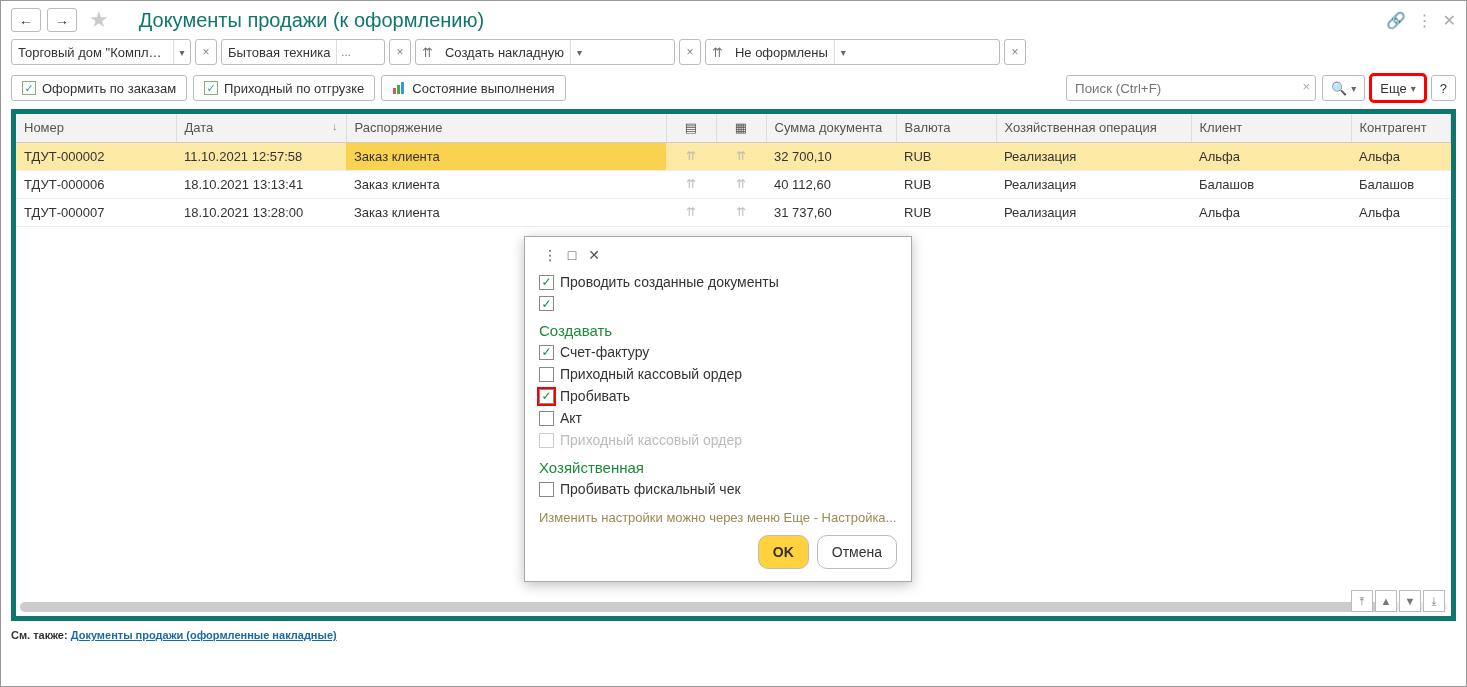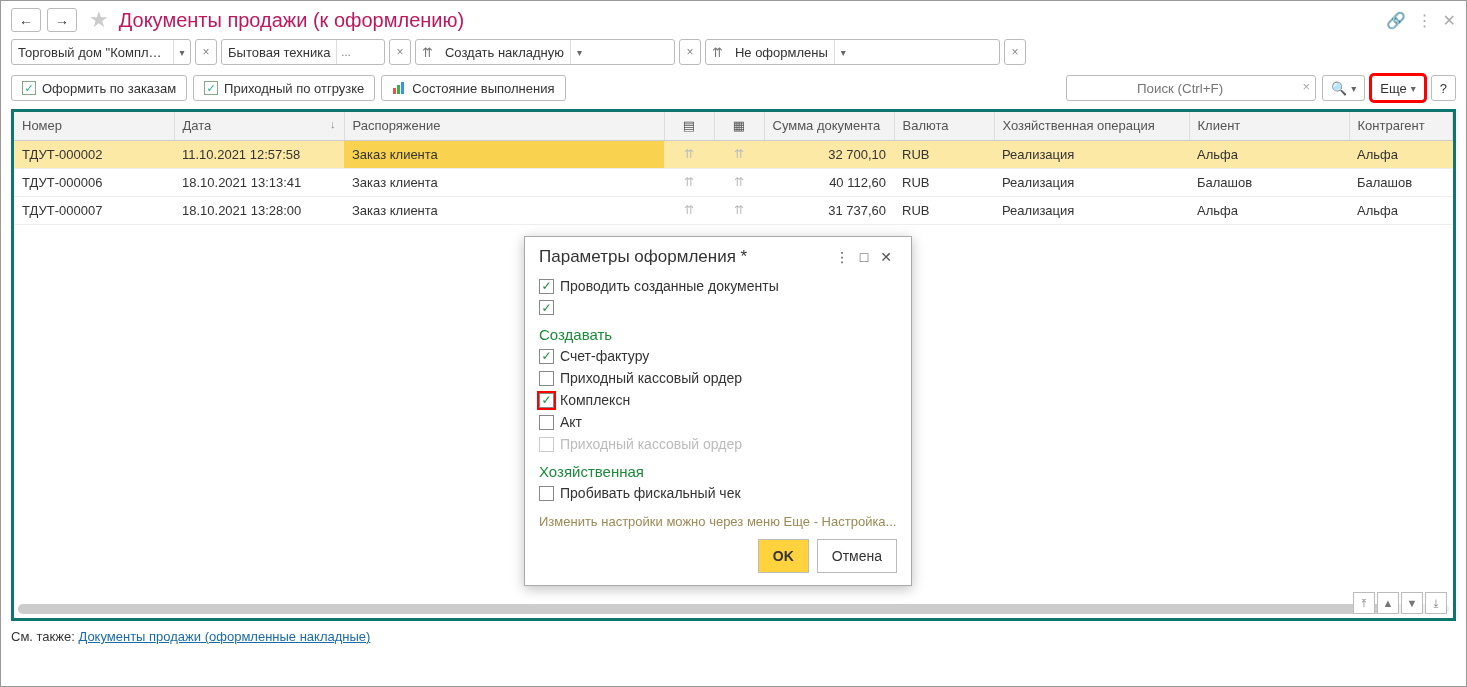--- a/index.html
+++ b/index.html
@@ -26,21 +26,21 @@
     border: 1px solid #bbb;
     border-radius: 3px;
     background: #fff;
     display: inline-flex;
     align-items: center;
     justify-content: center;
     font-size: 14px;
     cursor: pointer;
   }
   .star-icon { color: #ccc; font-size: 22px; margin: 0 4px 0 6px; }
-  .page-title { font-size: 20px; color: #be185d; font-weight: 400; flex: 1; }
+  .page-title { font-size: 20px; color: #0f766e; font-weight: 400; flex: 1; margin-left: 20px; }
   .hdr-right-icons { display: flex; gap: 10px; color: #aaa; font-size: 16px; align-items: center; cursor: pointer; }
   .hdr-right-icons span { cursor: pointer; }
   .filter-row {
     display: flex;
     gap: 4px;
     padding: 2px 10px 6px 10px;
     align-items: center;
   }
   .combo {
     display: inline-flex;
@@ -104,25 +104,24 @@
     display: inline-flex; align-items: center; justify-content: center;
     font-size: 11px;
     color: #2a8;
   }
   .ico-bar { width:14px;height:14px; }
   .spacer { flex: 1; }
   .search-box {
     width: 250px; height: 26px;
     border: 1px solid #bbb;
     border-radius: 3px;
-    padding: 0 22px 0 0;
+    padding: 0 22px 0 8px;
     color: #333;
     background: #fff;
     position: relative;
-    text-align: center;
   }
   .search-wrap { position: relative; }
   .search-clear {
     position: absolute; right: 6px; top: 4px;
     color: #aaa; font-size: 13px; cursor: pointer;
   }
   .sq-btn {
     height: 26px;
     border: 1px solid #bbb;
     border-radius: 3px;
@@ -132,21 +131,21 @@
     align-items: center;
     gap: 4px;
     cursor: pointer;
   }
   .more-btn {
     outline: 3px solid red;
     outline-offset: -1px;
   }
   .table-wrap {
     margin: 0 10px;
-    border: 3px solid #0f766e;
+    border: 5px solid #0f766e;
     height: 512px;
     position: relative;
     overflow: hidden;
   }
   table.grid {
     border-collapse: collapse;
     width: 100%;
     table-layout: fixed;
   }
   table.grid th {
@@ -164,21 +163,21 @@
   }
   table.grid td {
     border-bottom: 1px solid #eee;
     padding: 5px 8px;
     height: 28px;
     white-space: nowrap;
     overflow: hidden;
   }
   tr.selected td { background: #fde9a6; }
   tr.selected td.hl { background: #f9d24f; }
-  .num-col { text-align: right; }
+  .num-col { text-align: left; }
   .sort-ind { float: right; color: #888; font-size: 11px; }
   .tri-icons { color: #bbb; text-align: center; font-size: 12px; }
   .scroll-strip {
     position: absolute;
     left: 4px; right: 4px; bottom: 4px;
     height: 10px;
     background: #eee;
     border-radius: 5px;
   }
   .scroll-thumb {
@@ -197,21 +196,22 @@
   .micro-btn {
     width: 22px; height: 22px;
     border: 1px solid #bbb;
     background: #fff;
     display: flex; align-items: center; justify-content: center;
     font-size: 11px; color: #777;
     cursor: pointer;
   }
   .footer-row {
     padding: 8px 10px;
-    font-size: 13px;
+    font-size: 11px;
+    font-weight: bold;
   }
   .footer-row a { color: #1a6aa8; }
   
   .dialog {
     position: absolute;
     left: 523px; top: 235px;
     width: 388px;
     background: #fff;
     border: 1px solid #aaa;
     box-shadow: 0 3px 12px rgba(0,0,0,0.25);
@@ -242,21 +242,21 @@
     color: #1a8a3a;
     background: #fff;
     cursor: pointer;
   }
   .cb.disabled { border-color: #ccc; color: #ccc; }
   .cb.outlined { outline: 2px solid red; outline-offset: 0; }
   .sect-title { color: #1a8a3a; font-size: 15px; margin-top: 8px; margin-bottom: 2px; }
   .hint-text { color: #9a8a56; font-size: 13px; margin-top: 10px; }
   .dlg-btn-row { display: flex; justify-content: flex-end; gap: 8px; margin-top: 10px; }
   .dlg-btn {
-    height: 26px; border: 1px solid #bbb; border-radius: 0;
+    height: 26px; border: 1px solid #bbb; border-radius: 10px;
     padding: 16px 14px; background: #fff;
     display: inline-flex; align-items: center;
     cursor: pointer;
   }
   .dlg-btn.primary { background: #ffd23e; font-weight: bold; }
   .label-disabled { color: #bbb; }
   .arrow-svg {
     position: absolute;
     pointer-events: none;
     z-index: 200;
@@ -417,21 +417,20 @@
   </div>
 </div>
 
 <div class="footer-row">
   <span>См. также: </span>
   <a href="#">Документы продажи (оформленные накладные)</a>
 </div>
 
 <div class="dialog">
   <div class="dialog-hdr">
-    <div class="dialog-title">Параметры оформления *</div>
     <div class="dci">⋮</div>
     <div class="dci">□</div>
     <div class="dci">✕</div>
   </div>
 
   <div class="dlg-cb-row">
     <span class="cb">✓</span>
     <span>Проводить созданные документы</span>
   </div>
   <div class="dlg-cb-row">
@@ -443,21 +442,21 @@
     <span class="cb">✓</span>
     <span>Счет-фактуру</span>
   </div>
   <div class="dlg-cb-row">
     <span class="cb"></span>
     <span>Приходный кассовый ордер</span>
   </div>
 
   <div class="dlg-cb-row">
     <span class="cb outlined">✓</span>
-    <span>Комплексн</span>
+    <span>Пробивать</span>
   </div>
   <div class="dlg-cb-row">
     <span class="cb"></span>
     <span>Акт</span>
   </div>
   <div class="dlg-cb-row">
     <span class="cb disabled"></span>
     <span class="label-disabled">Приходный кассовый ордер</span>
   </div>
 

